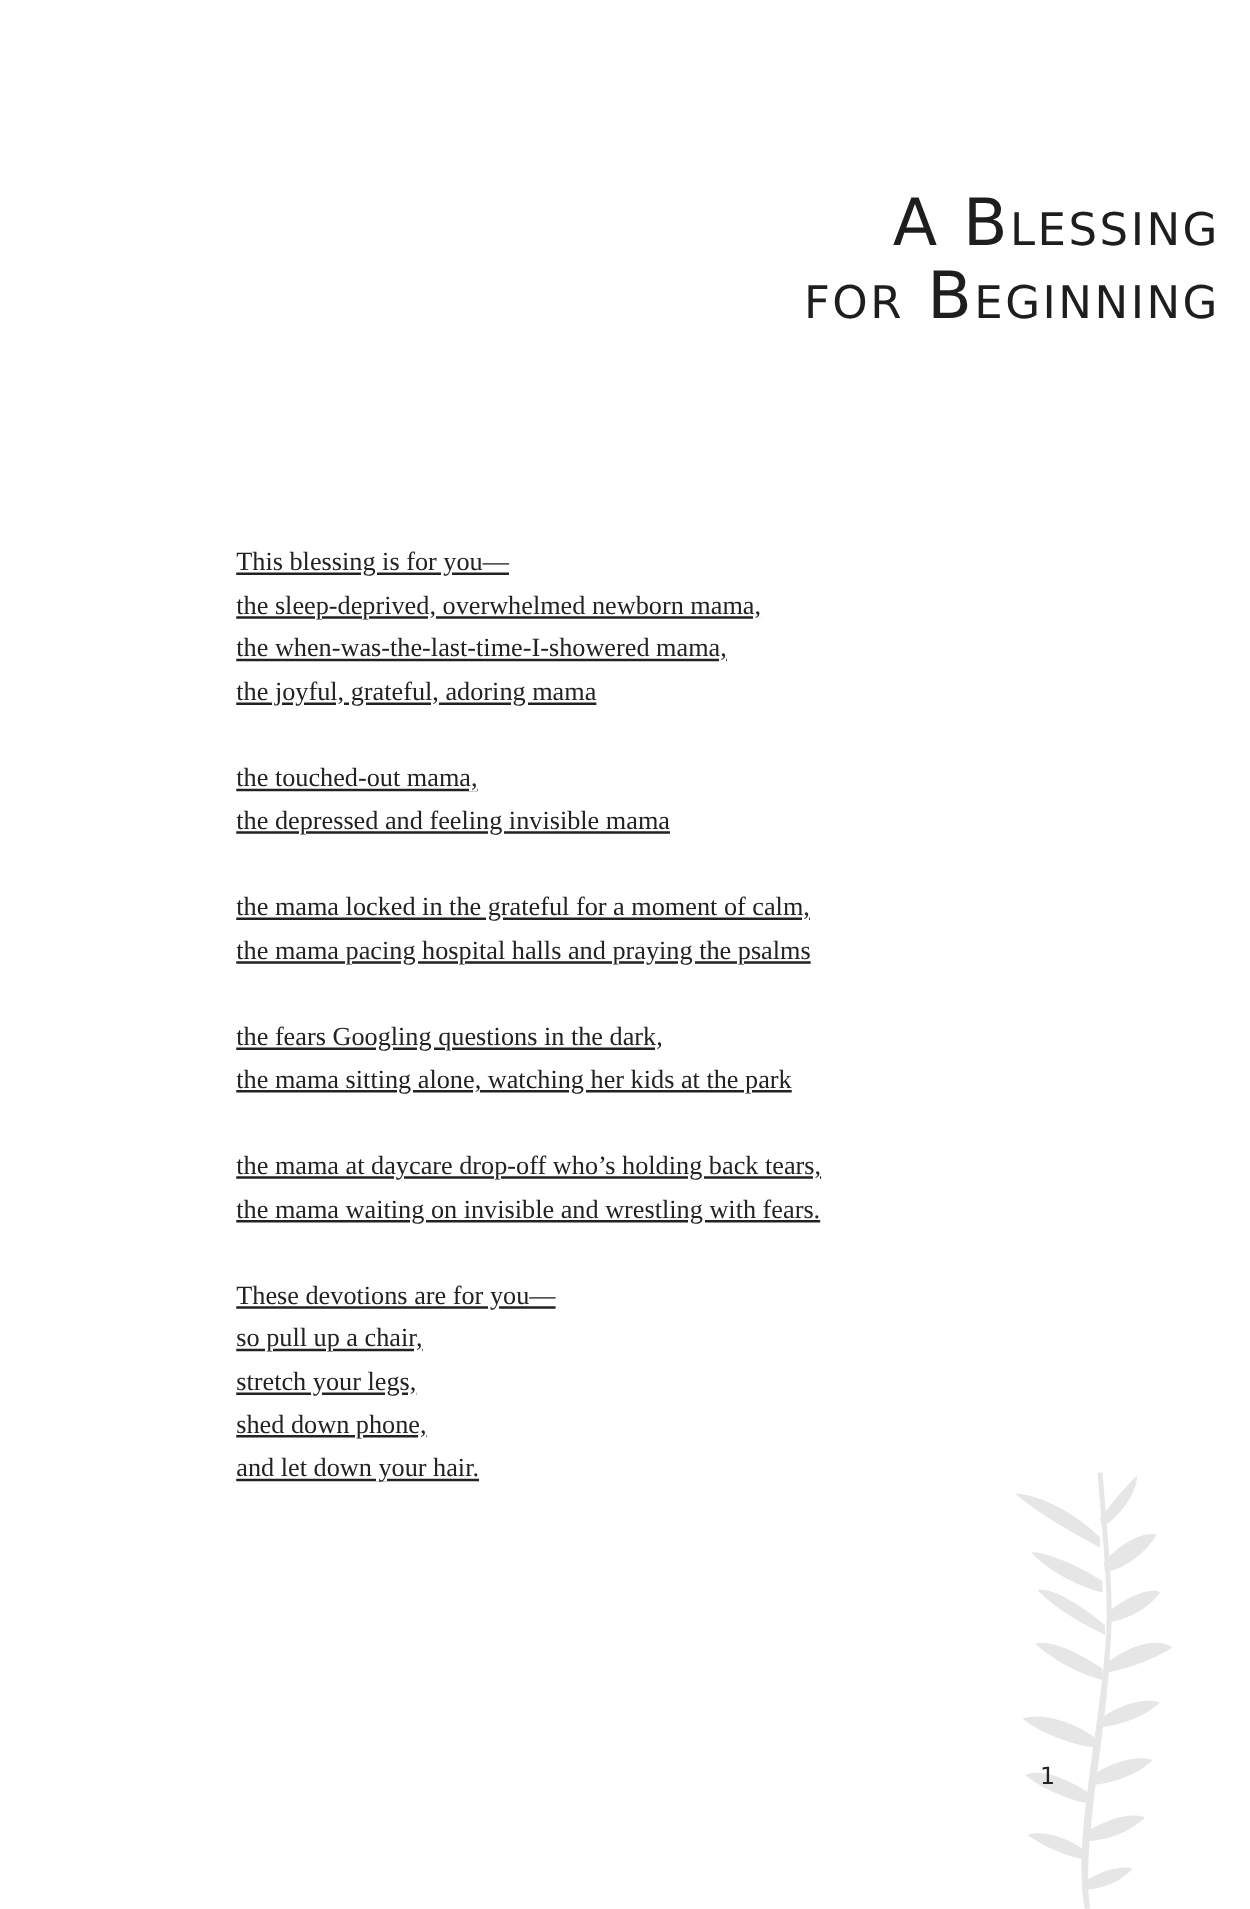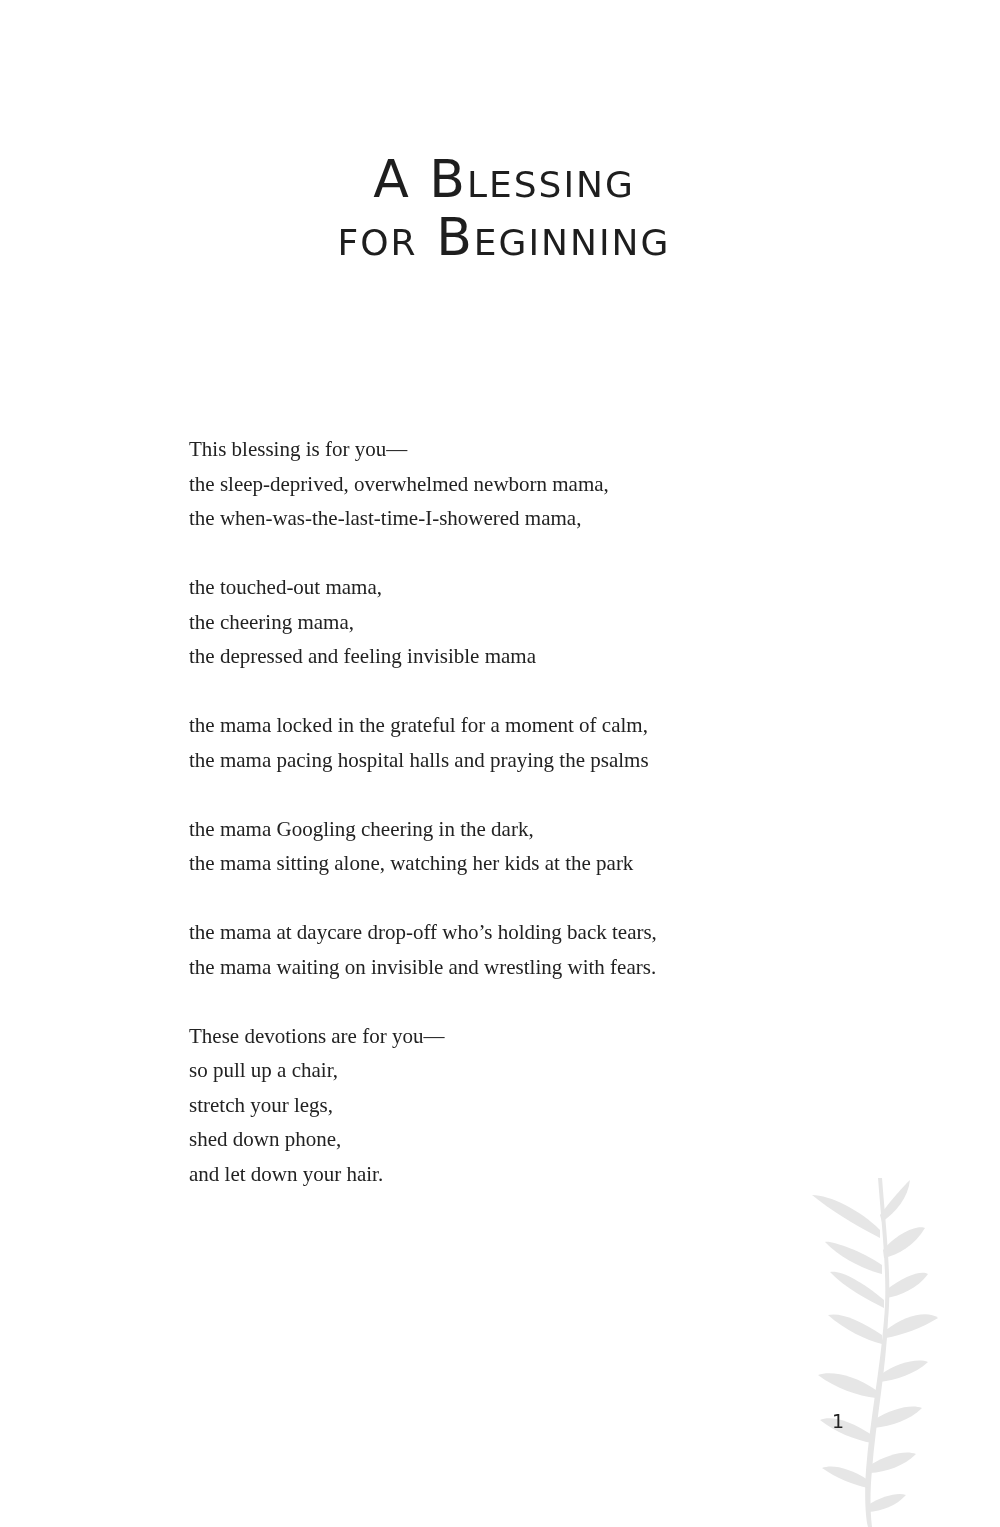--- a/index.html
+++ b/index.html
@@ -12,45 +12,45 @@
       height: 1527px;
       position: relative;
       overflow: hidden;
       color: #1a1a1a;
     }
     .title {
       position: absolute;
       top: 150px;
       left: 0;
       width: 976px;
-      text-align: center;
+      text-align: right;
       font-family: "DejaVu Sans", sans-serif;
       font-weight: 200;
       font-variant: small-caps;
       letter-spacing: 2px;
       color: #1e1e1e;
       margin: 0;
-      padding-left: 16px;
     }
     .title-line {
       display: block;
       font-size: 52px;
       line-height: 58px;
       font-weight: normal;
       -webkit-text-stroke: 0px;
     }
     .poem {
       position: absolute;
       top: 432px;
       left: 189px;
       width: 600px;
       font-family: "Liberation Serif", "DejaVu Serif", serif;
       font-size: 21px;
       line-height: 34.5px;
       color: #222;
+      text-decoration: underline;
     }
     .stanza {
       margin: 0 0 34.5px 0;
     }
     .line {
       display: block;
       white-space: nowrap;
     }
     .leaf {
       position: absolute;
@@ -74,32 +74,32 @@
 <h1 class="title">
   <span class="title-line">A Blessing</span>
   <span class="title-line">for Beginning</span>
 </h1>
 
 <div class="poem">
   <div class="stanza">
     <span class="line">This blessing is for you—</span>
     <span class="line">the sleep-deprived, overwhelmed newborn mama,</span>
     <span class="line">the when-was-the-last-time-I-showered mama,</span>
+    <span class="line">the joyful, grateful, adoring mama</span>
   </div>
   <div class="stanza">
     <span class="line">the touched-out mama,</span>
-    <span class="line">the cheering mama,</span>
     <span class="line">the depressed and feeling invisible mama</span>
   </div>
   <div class="stanza">
     <span class="line">the mama locked in the grateful for a moment of calm,</span>
     <span class="line">the mama pacing hospital halls and praying the psalms</span>
   </div>
   <div class="stanza">
-    <span class="line">the mama Googling cheering in the dark,</span>
+    <span class="line">the fears Googling questions in the dark,</span>
     <span class="line">the mama sitting alone, watching her kids at the park</span>
   </div>
   <div class="stanza">
     <span class="line">the mama at daycare drop-off who’s holding back tears,</span>
     <span class="line">the mama waiting on invisible and wrestling with fears.</span>
   </div>
   <div class="stanza">
     <span class="line">These devotions are for you—</span>
     <span class="line">so pull up a chair,</span>
     <span class="line">stretch your legs,</span>

